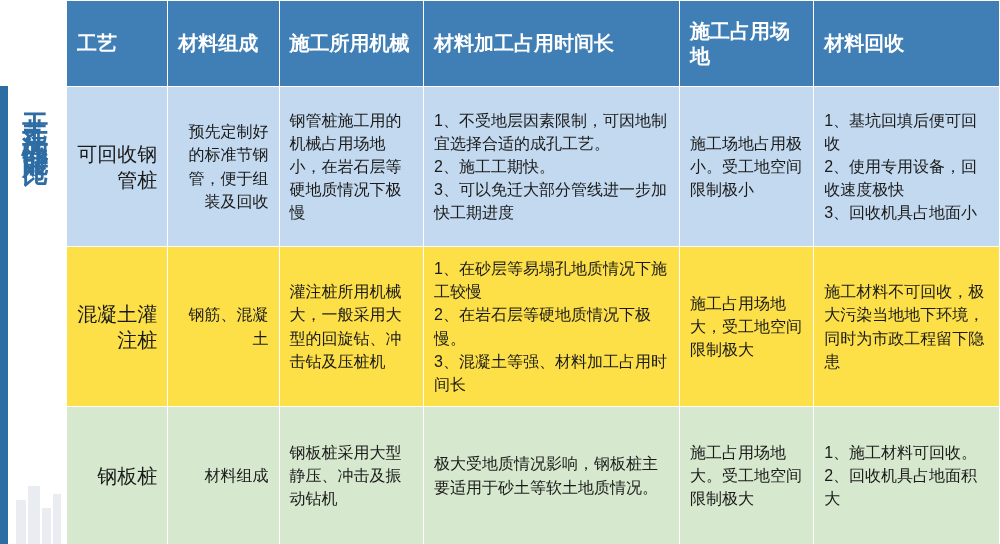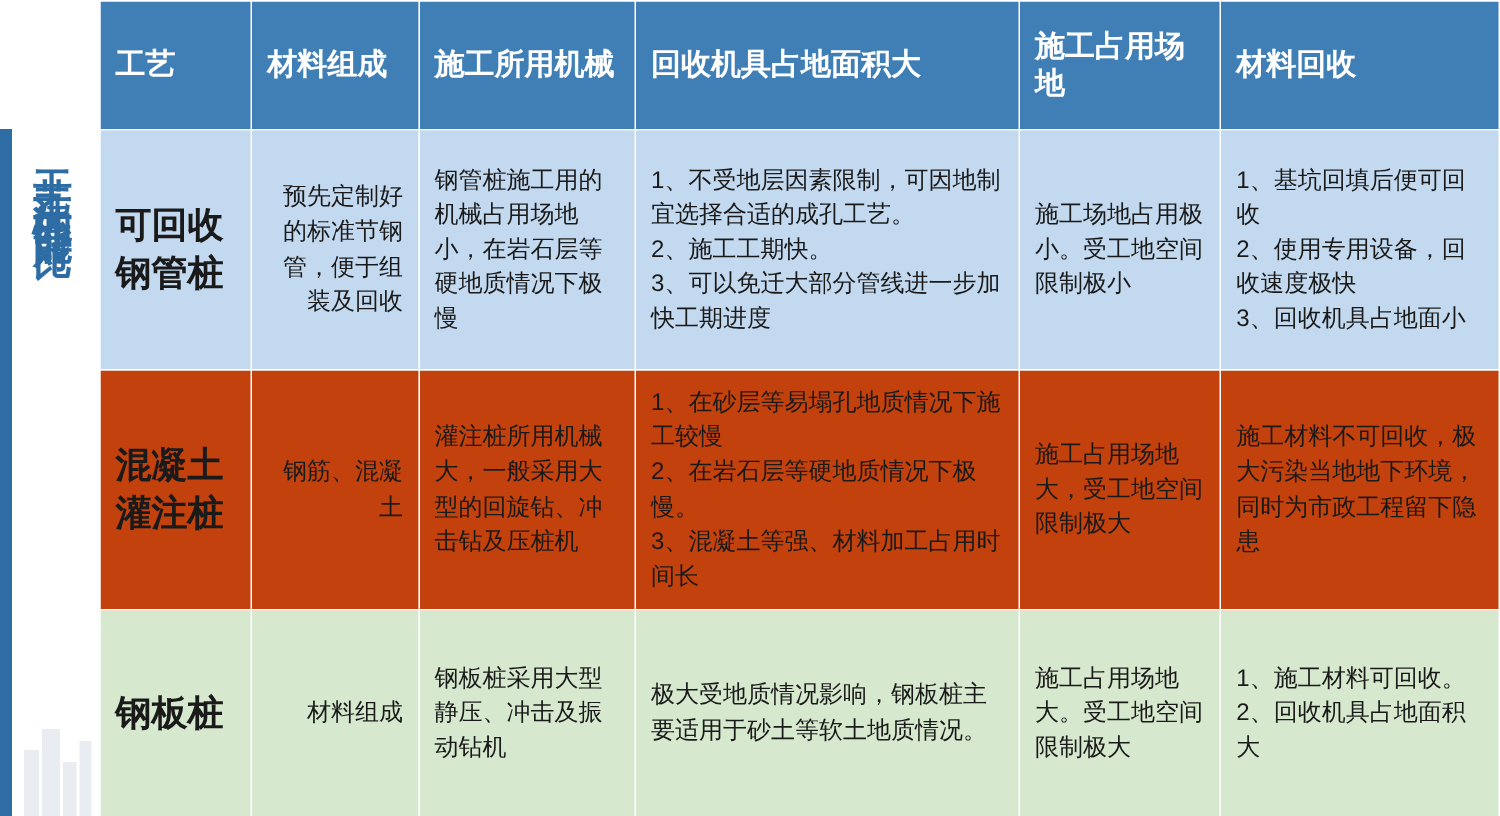--- a/index.html
+++ b/index.html
@@ -99,27 +99,27 @@
     text-align: left;
     height: 86px;
     line-height: 1.25;
   }
   tbody td {
     font-size: 16px;
     line-height: 1.45;
     color: #1a1a1a;
   }
   tbody tr.row-blue td { background: #c3d9ef; }
-  tbody tr.row-white td { background: #c2410c; }
+  tbody tr.row-white td { background: #fde047; }
   tbody tr.row-green td { background: #d6e8cd; }
 
   td.rowlabel {
-    font-size: 24px;
-    font-weight: bold;
-    text-align: left;
+    font-size: 20px;
+    font-weight: normal;
+    text-align: right;
     line-height: 1.3;
   }
   td.center {
     text-align: right;
   }
   td.para {
     text-align: left;
   }
   .cw1 { width: 98px; }
   .cw2 { width: 108px; }
@@ -149,21 +149,21 @@
         <i class="b4"></i>
     </div>
   </div>
 
   <table class="matrix">
     <thead>
       <tr>
         <th class="cw1">工艺</th>
         <th class="cw2">材料组成</th>
         <th class="cw3">施工所用机械</th>
-        <th class="cw4">回收机具占地面积大</th>
+        <th class="cw4">材料加工占用时间长</th>
         <th class="cw5">施工占用场地</th>
         <th class="cw6">材料回收</th>
       </tr>
     </thead>
     <tbody>
       <tr class="row-blue">
         <td class="rowlabel">可回收钢管桩</td>
         <td class="center">预先定制好的标准节钢管，便于组装及回收</td>
         <td class="para">钢管桩施工用的机械占用场地小，在岩石层等硬地质情况下极慢</td>
         <td class="para" style="white-space: pre-line;">1、不受地层因素限制，可因地制宜选择合适的成孔工艺。

